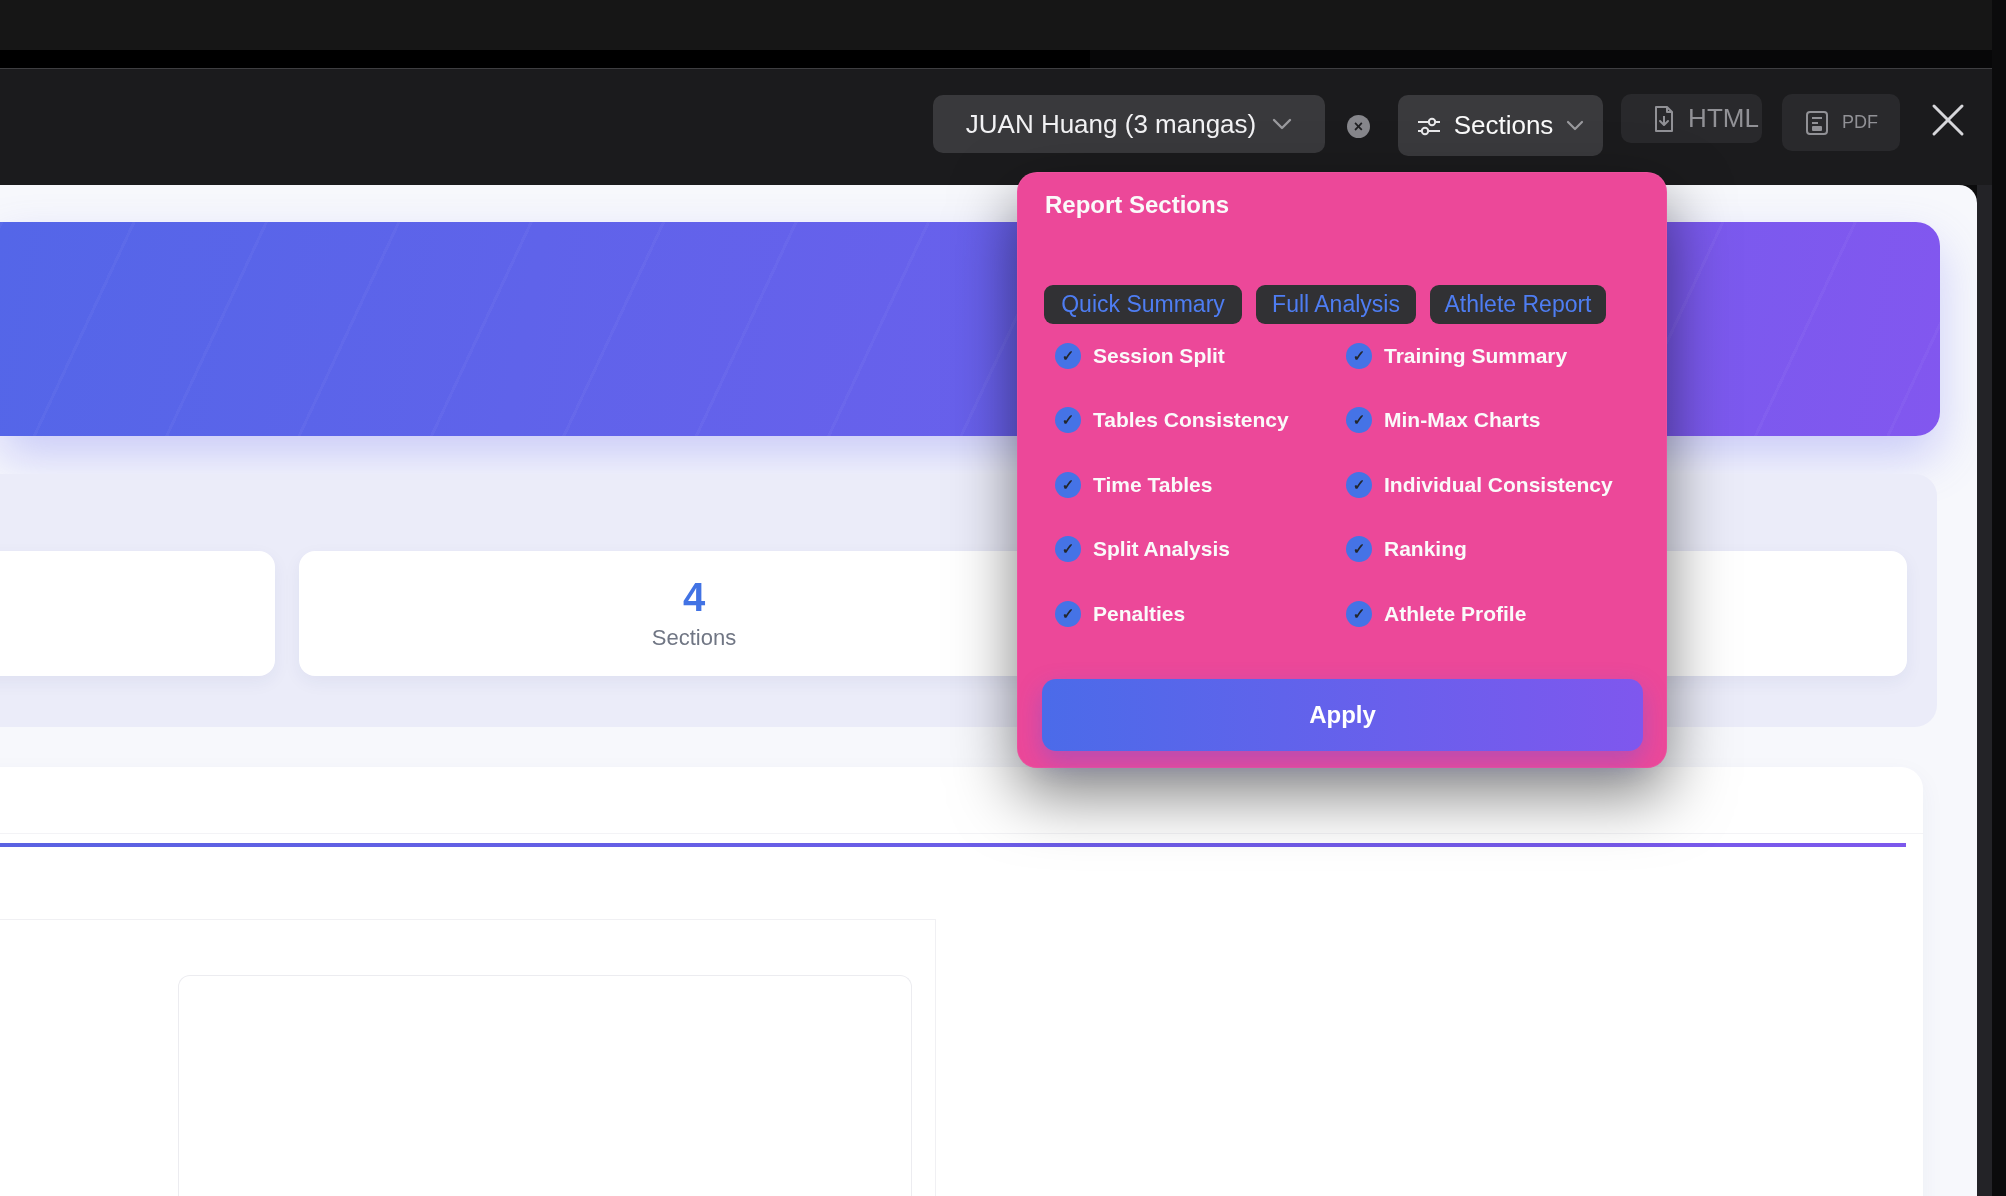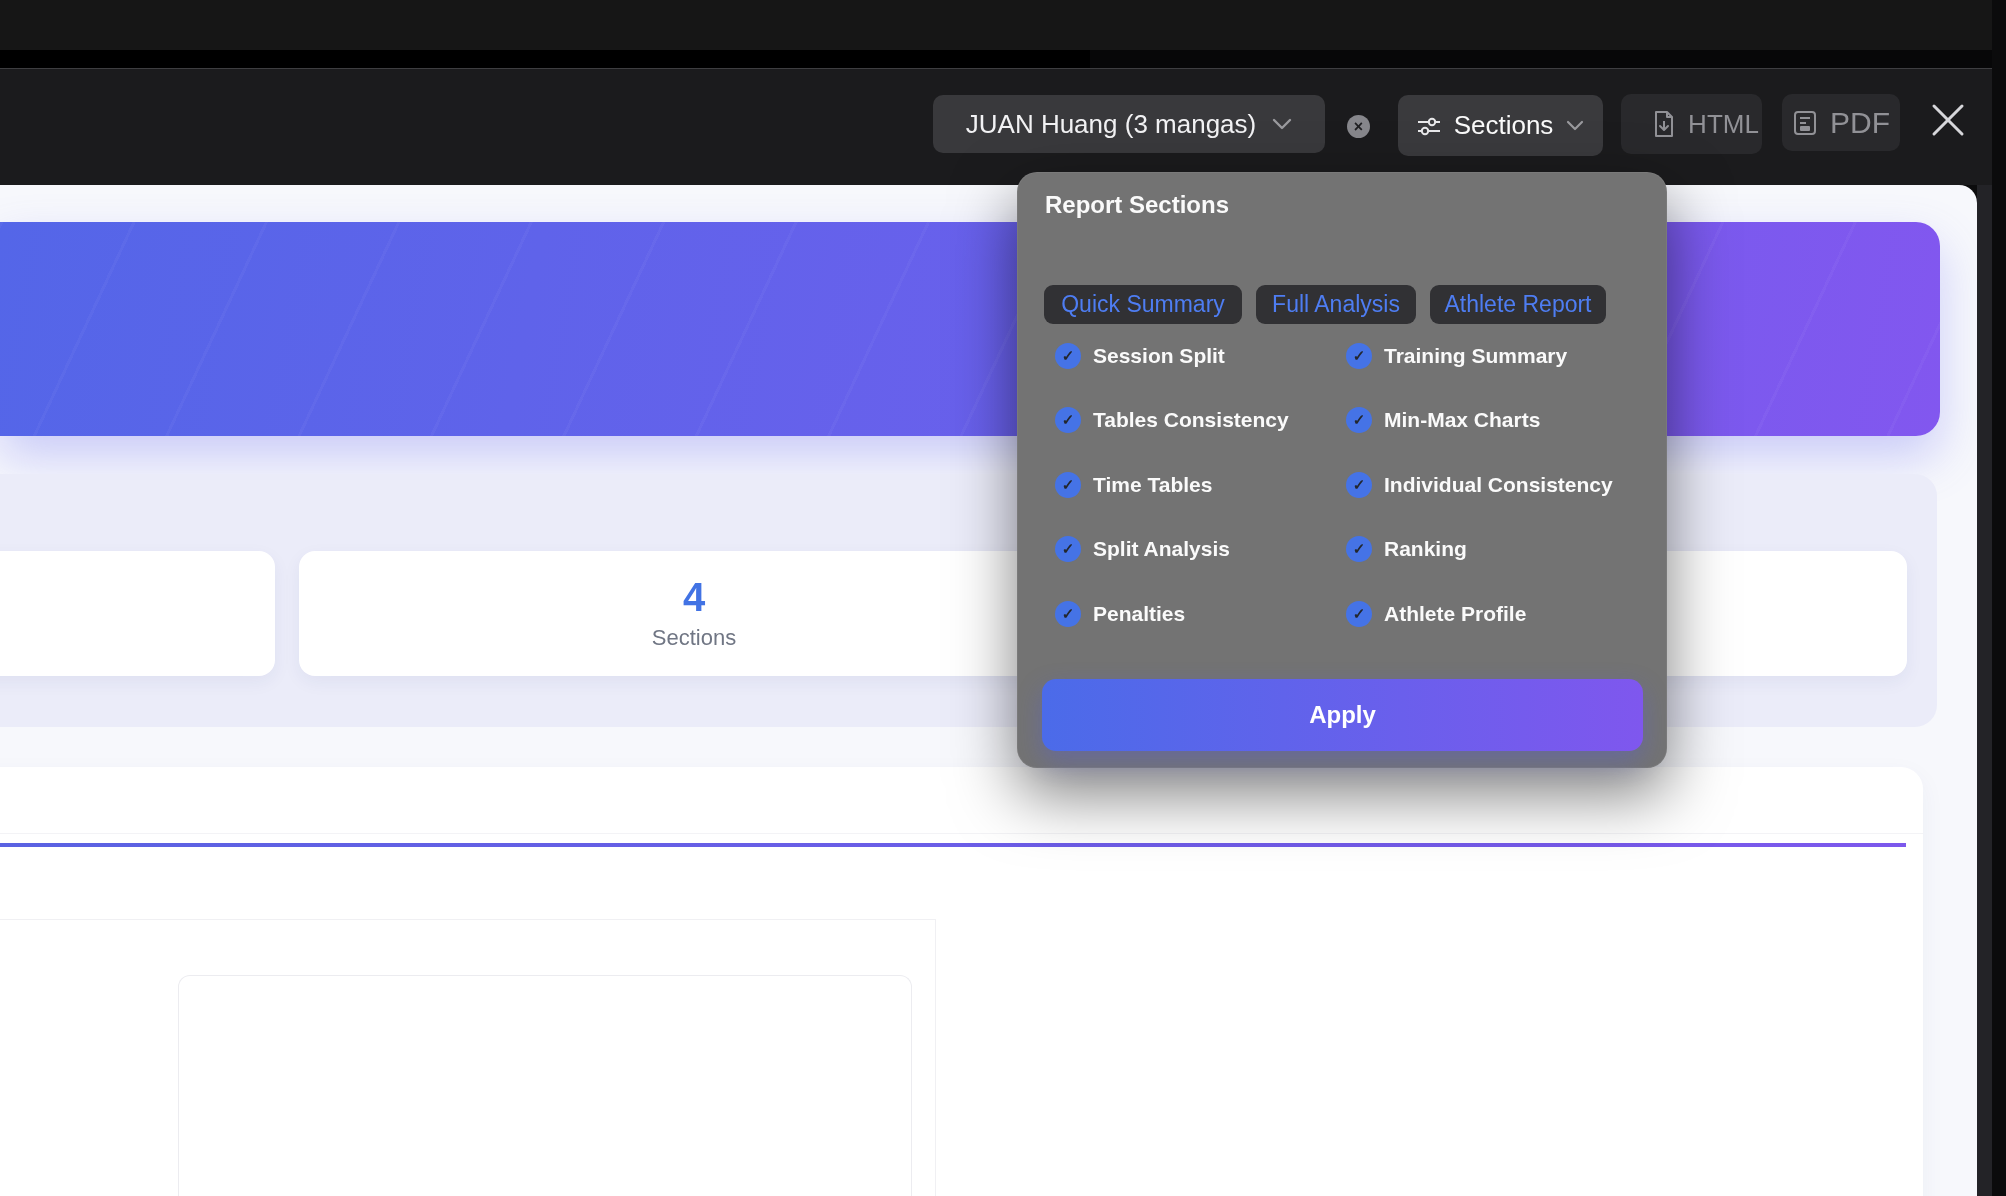--- a/index.html
+++ b/index.html
@@ -18,22 +18,22 @@
   .page-right-strip{position:absolute;left:1992px;top:0;width:14px;height:1196px;background:#0b0b0c;}
   .page-right-strip2{position:absolute;left:1977px;top:185px;width:15px;height:1011px;background:#232327;}
 
   
   .hbtn{position:absolute;display:flex;align-items:center;justify-content:center;
     border-radius:10px;cursor:pointer;gap:12px;}
   .btn-dark{background:#39393c;color:#f2f2f4;}
   .btn-darker{background:#29292c;color:#919196;}
   .juan-btn{left:933px;top:95px;width:392px;height:58px;font-size:26px;font-weight:400;gap:16px;text-align:center;}
   .sections-btn{left:1398px;top:95px;width:205px;height:61px;font-size:26px;font-weight:500;background:#3a3a3d;color:#fafafa;}
-  .html-btn{left:1621px;top:94px;width:141px;height:60px;font-size:26px;font-weight:500;padding-left:28px;}
-  .pdf-btn{left:1782px;top:94px;width:118px;height:57px;font-size:30px;font-weight:500;}
+  .html-btn{left:1621px;top:94px;width:141px;height:49px;font-size:26px;font-weight:500;padding-left:28px;}
+  .pdf-btn{left:1782px;top:94px;width:118px;height:57px;font-size:18px;font-weight:500;}
   .chev{width:20px;height:12px;display:inline-block;}
   .chev svg{display:block;}
   .clear-badge{position:absolute;left:1347px;top:115px;width:23px;height:23px;border-radius:50%;
     background:#87878c;color:#202023;display:flex;align-items:center;justify-content:center;
     font-size:16px;font-weight:700;cursor:pointer;line-height:1;}
   .close-x{position:absolute;left:1926px;top:98px;width:44px;height:44px;display:flex;
     align-items:center;justify-content:center;cursor:pointer;}
 
   
   .surface{position:absolute;left:0;top:185px;width:1977px;height:1011px;
@@ -59,21 +59,21 @@
     background:#fff;border-radius:22px;box-shadow:0 8px 24px rgba(40,50,120,.05);}
   .hairline-a{position:absolute;left:40px;top:66px;width:1923px;height:1px;background:#f3f3f6;}
   .accent-divider{position:absolute;left:40px;top:76px;width:1906px;height:4px;
     background:linear-gradient(90deg,#5a62e2,#7c58ec);}
   .hairline-b{position:absolute;left:40px;top:152px;width:935px;height:1px;background:#f0f0f3;}
   .vline{position:absolute;left:975px;top:152px;width:1px;height:528px;background:#f0f0f3;}
   .chart-card{position:absolute;left:218px;top:208px;width:734px;height:472px;
     background:#fff;border:1px solid #ececf0;border-bottom:none;border-radius:12px 12px 0 0;}
 
   
-  .popover{position:absolute;left:1017px;top:172px;width:650px;height:596px;background:#737373;
+  .popover{position:absolute;left:1017px;top:172px;width:650px;height:596px;background:#ec4899;
     border-radius:20px;box-shadow:0 26px 64px rgba(0,0,0,.5);border:1px solid rgba(255,255,255,.05);}
   .popover-title{position:absolute;left:27px;top:18px;font-size:24px;font-weight:600;color:#fafafa;}
   .chip{position:absolute;top:76px;height:39px;background:#313134;border-radius:9px;
     display:flex;align-items:center;justify-content:center;font-size:23px;font-weight:500;
     color:var(--accent-blue,#4e7df2);cursor:pointer;margin-top:36px;}
   .chip.c1{left:26px;width:198px;}
   .chip.c2{left:238px;width:160px;}
   .chip.c3{left:412px;width:176px;}
   .section-item{position:absolute;display:flex;align-items:center;gap:12px;cursor:pointer;height:30px;}
   .checkbox{width:26px;height:26px;border-radius:50%;background:var(--checkbox-blue,#4573e6);

